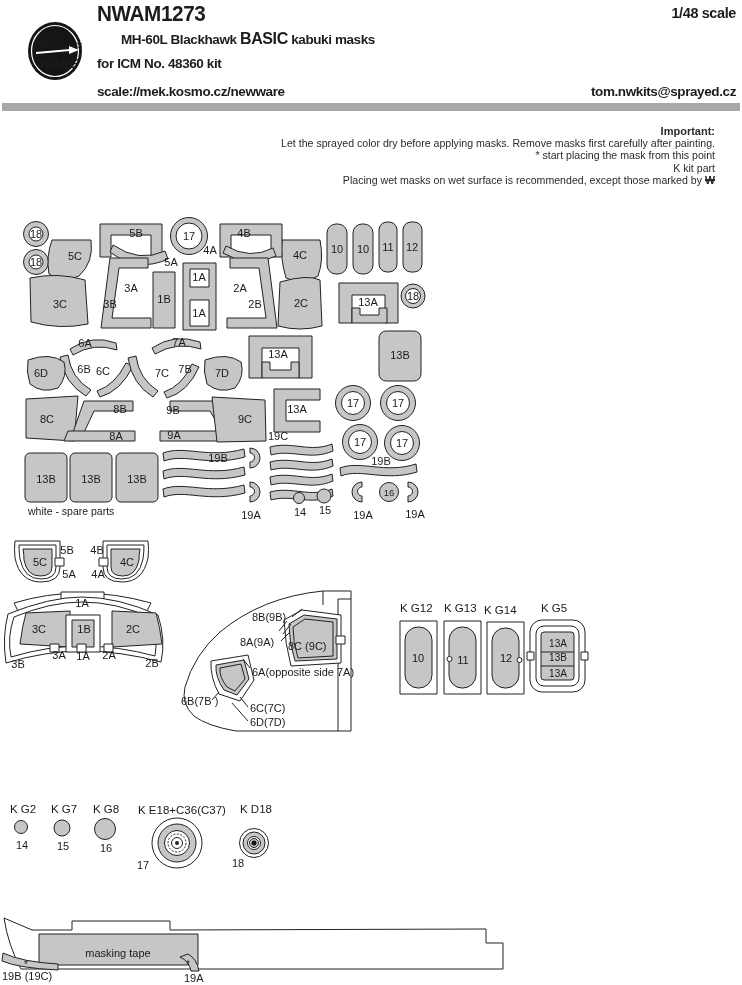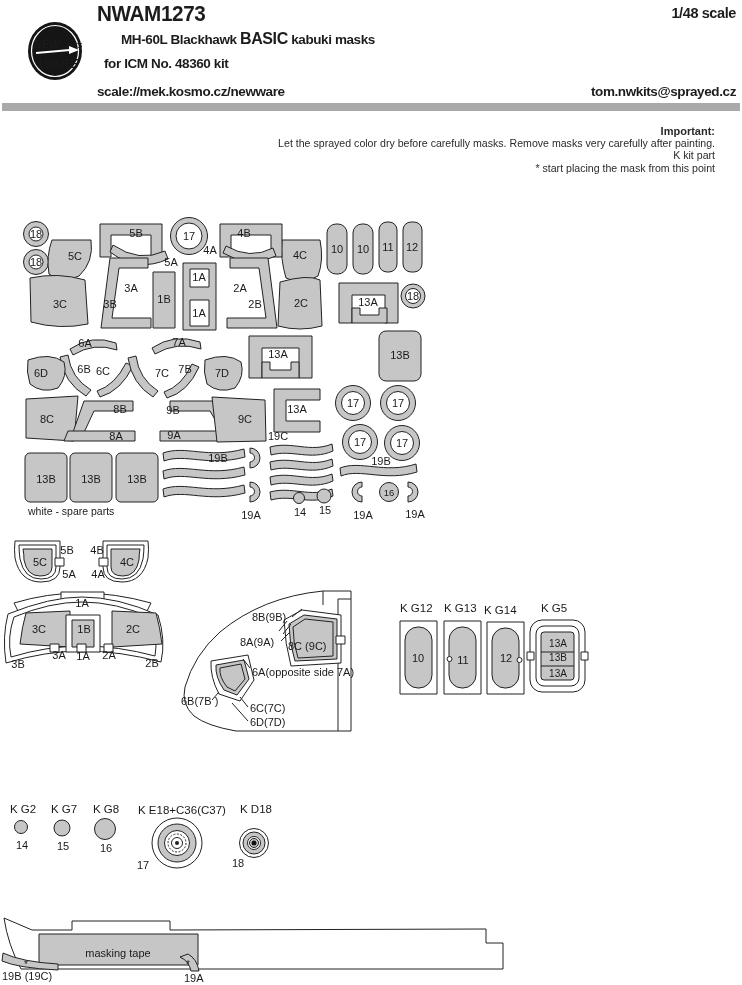--- a/index.html
+++ b/index.html
@@ -34,30 +34,34 @@
       <text x="12" y="48" font-size="13" font-weight="bold" font-style="italic" fill="#fff">WARE</text>
     </svg>
   </div>
   <div class="abs title cond" style="left:97px;top:1px;">NWAM1273</div>
   <div class="abs scale cond" style="right:6px;top:5px;text-align:center;">1/48 scale</div>
   <div class="abs sub cond" style="left:97px;top:30px;margin-left:24px;">
     <span>MH-60L Blackhawk</span>
     <span class="emph">BASIC</span>
     <span>kabuki masks</span>
   </div>
-  <div class="abs hline cond" style="left:104px;top:56px;">for ICM No. 48360 kit</div>
+  <div class="abs hline cond" style="left:97px;top:56px;">for ICM No. 48360 kit</div>
   <div class="abs hline cond" style="left:97px;top:84px;">scale://mek.kosmo.cz/newware</div>
   <div class="abs hline cond" style="right:6px;top:84px;">tom.nwkits@sprayed.cz</div>
   <div class="abs divider" style="left:2px;right:2px;top:103px;"></div>
 
   <div class="abs instr" style="left:35px;top:125px;width:680px;text-align:right;">
     <div class="head">Important:</div>
-    <div>Let the sprayed color dry before carefully masks. Remove masks very carefully after painting.</div>
+    <div>Let the sprayed color dry before applying masks. Remove masks first carefully after painting.</div>
+    <div>* start placing the mask from this point</div>
     <div>K kit part</div>
-    <div>* start placing the mask from this point</div>
+    <div>
+      <span>Placing wet masks on wet surface is recommended, except those marked by</span>
+      <span style="font-weight:bold;">₩</span>
+    </div>
   </div>
 
   <svg class="diagram-svg" width="742" height="985" viewBox="0 0 742 985" font-family="Liberation Sans, sans-serif">
     <g fill="#c6c6c6" stroke="#222" stroke-width="1" stroke-linejoin="round">
 
       <g>
 
         <circle cx="36" cy="234" r="12.5"></circle>
           <circle cx="36" cy="234" r="7" fill="#fff"></circle>
         <circle cx="36" cy="262" r="12.5"></circle>

